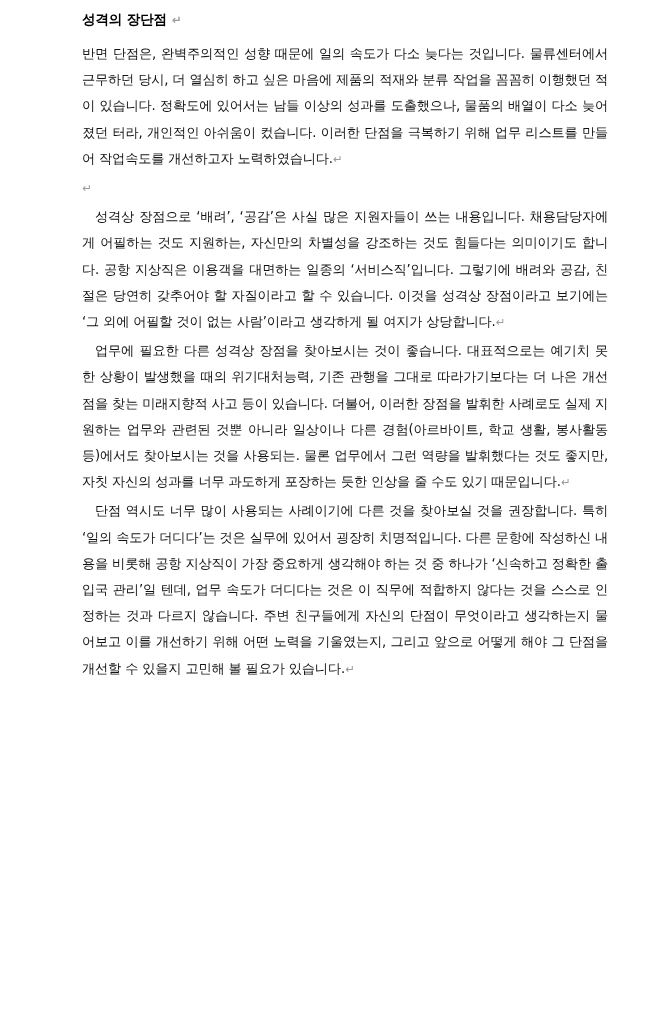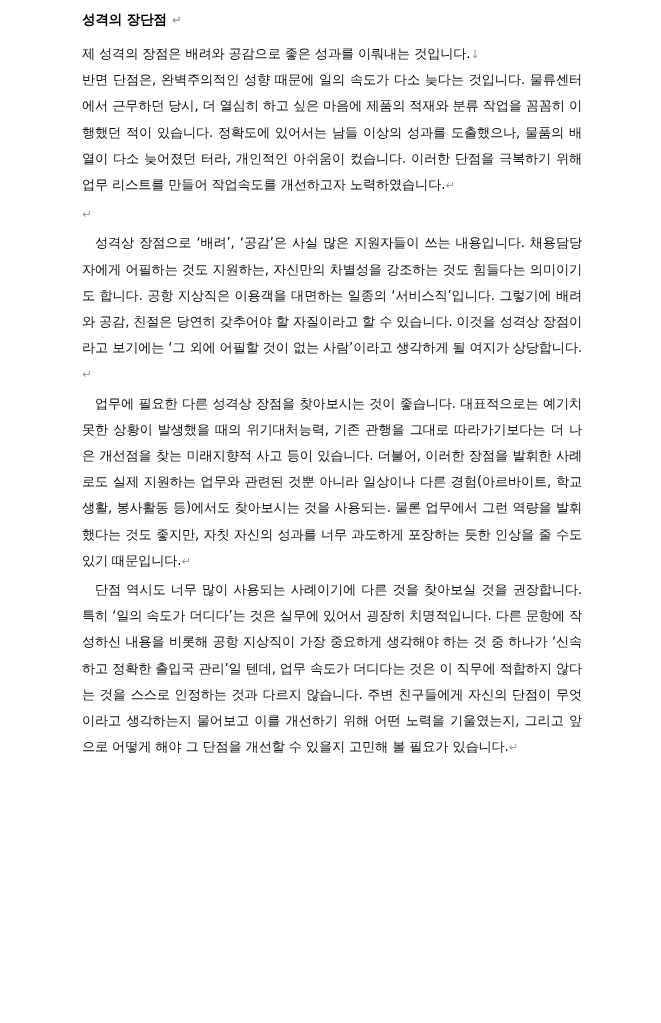--- a/index.html
+++ b/index.html
@@ -13,21 +13,21 @@
     overflow: hidden;
     font-family: "DejaVu Sans", "Liberation Sans", sans-serif;
   }
 
   #page {
     position: relative;
     width: 661px;
     height: 1023px;
     background: #ffffff;
     box-sizing: border-box;
-    padding: 6px 79px 0 82px;
+    padding: 6px 53px 0 82px;
   }
 
   .doc-title {
     font-size: 13.5px;
     font-weight: bold;
     color: #000000;
     line-height: 26px;
     margin: 0 0 0 0;
     letter-spacing: -0.1px;
     white-space: nowrap;
@@ -101,21 +101,20 @@
 </style>
 </head>
 <body>
 
 <div id="page">
 
   <h1 class="doc-title"><span><span>성격의 장단점</span></span> <span class="mark">↵</span></h1>
 
   <div class="gap-1"></div>
 
-  <p class="para"><span>제 성격의 장점은 배려와 공감으로 좋은 성과를 이뤄내는 것입니다.</span><span class="mark-soft">↓</span></p>
 
 
   <p class="para"><span>반면 단점은, </span><span class="spell">완벽주의적인</span><span> 성향 때문에 일의 속도가 다소 늦다는 것입니다. 물류센터에서 근무하던 당시, 더 열심히 하고 싶은 마음에 제품의 적재와 분류 작업을 꼼꼼히 이행했던 적이 있습니다. 정확도에 있어서는 남들 이상의 성과를 도출했으나, 물품의 배열이 다소 늦어졌던 터라, 개인적인 아쉬움이 컸습니다. 이러한 단점을 극복하기 위해 업무 리스트를 만들어 작업속도를 개선하고자 노력하였습니다.</span><span class="mark">↵</span></p>
 
   <div class="gap-small"></div>
 
   <p class="para"><span class="mark">↵</span></p>
 
   <div class="gap-small"></div>
 

